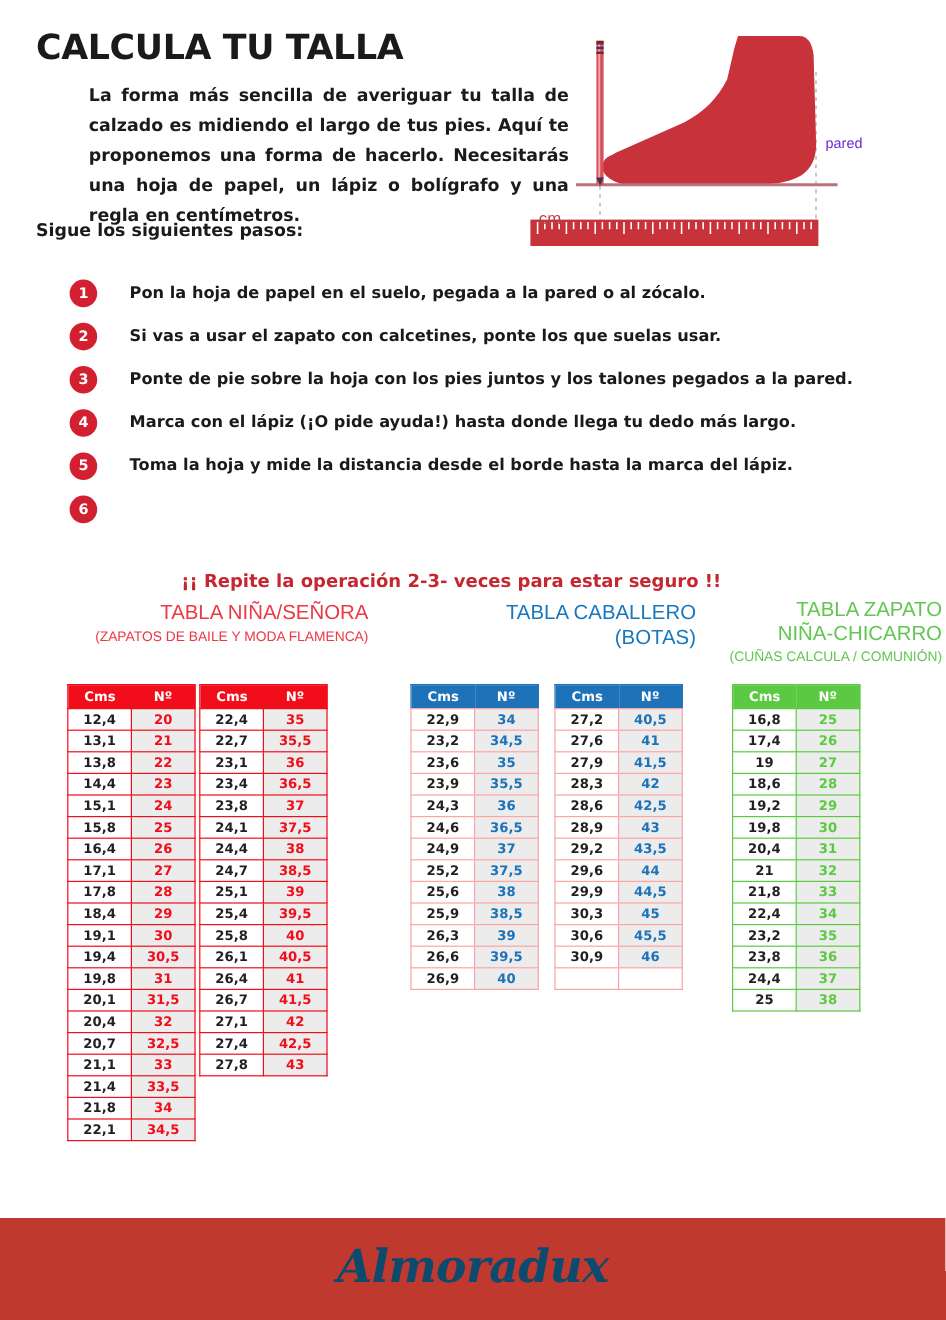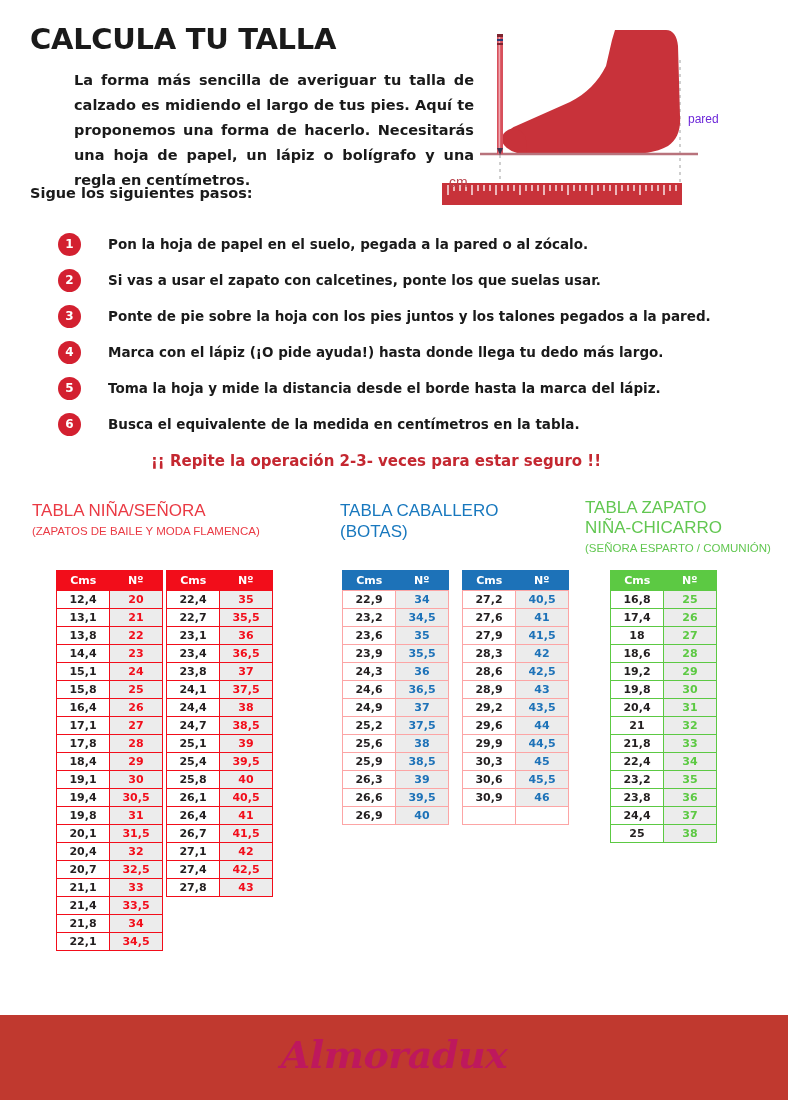--- a/index.html
+++ b/index.html
@@ -112,33 +112,33 @@
     margin-left: 27px;
     font-size: 13.5px;
     font-weight: bold;
     color: #1a1a1a;
     font-family: "DejaVu Sans", sans-serif;
   }
 
   .repite {
     position: absolute;
     left: 0;
-    top: 452px;
+    top: 475px;
     width: 752px;
     text-align: center;
     font-size: 15px;
     font-weight: bold;
     color: #c42730;
     font-family: "DejaVu Sans", sans-serif;
   }
 
   
   .tbl-title {
     position: absolute;
-    text-align: left;
+    text-align: right;
     line-height: 21px;
   }
   .tbl-title .t-main {
     display: block;
     font-size: 17px;
     font-family: "Liberation Sans", sans-serif;
   }
   .tbl-title .t-sub {
     display: block;
     font-size: 11.5px;
@@ -214,21 +214,21 @@
     width: 788px;
     height: 85px;
     background: #c0392f;
   }
   .logo {
     position: absolute;
     left: 0;
     top: 1032px;
     width: 788px;
     text-align: center;
-    color: #be185d;
+    color: #0c4a6e;
     font-size: 38px;
     font-style: italic;
     font-weight: bold;
     font-family: "DejaVu Serif", serif;
     letter-spacing: -0.5px;
   }
 </style>
 </head>
 <body>
 
@@ -322,38 +322,37 @@
     <div class="step">
       <div class="step-num">4</div>
       <div class="step-text">Marca con el lápiz (¡O pide ayuda!) hasta donde llega tu dedo más largo.</div>
     </div>
     <div class="step">
       <div class="step-num">5</div>
       <div class="step-text">Toma la hoja y mide la distancia desde el borde hasta la marca del lápiz.</div>
     </div>
     <div class="step">
       <div class="step-num">6</div>
-      <div class="step-text">Busca el equivalente de la medida en centímetros en la tabla.</div>
     </div>
   </div>
 
   <div class="repite">¡¡ Repite la operación 2-3- veces para estar seguro !!</div>
 
   <div class="tbl-title" id="title-ninya">
     <span class="t-main">TABLA NIÑA/SEÑORA</span>
     <span class="t-sub">(ZAPATOS DE BAILE Y MODA FLAMENCA)</span>
   </div>
   <div class="tbl-title" id="title-caballero">
     <span class="t-main">TABLA CABALLERO</span>
     <span class="t-main">(BOTAS)</span>
   </div>
   <div class="tbl-title" id="title-chicarro">
     <span class="t-main">TABLA ZAPATO</span>
     <span class="t-main">NIÑA-CHICARRO</span>
-    <span class="t-sub">(SEÑORA ESPARTO / COMUNIÓN)</span>
+    <span class="t-sub">(CUÑAS CALCULA / COMUNIÓN)</span>
   </div>
 
   <table class="tbl red" id="tbl-r1">
       <tbody>
         <tr>
           <th>Cms</th>
           <th>Nº</th>
         </tr>
         <tr>
           <td class="cms">12,4</td>
@@ -641,21 +640,21 @@
         </tr>
         <tr>
           <td class="cms">16,8</td>
           <td class="num">25</td>
         </tr>
         <tr>
           <td class="cms">17,4</td>
           <td class="num">26</td>
         </tr>
         <tr>
-          <td class="cms">18</td>
+          <td class="cms">19</td>
           <td class="num">27</td>
         </tr>
         <tr>
           <td class="cms">18,6</td>
           <td class="num">28</td>
         </tr>
         <tr>
           <td class="cms">19,2</td>
           <td class="num">29</td>
         </tr>

